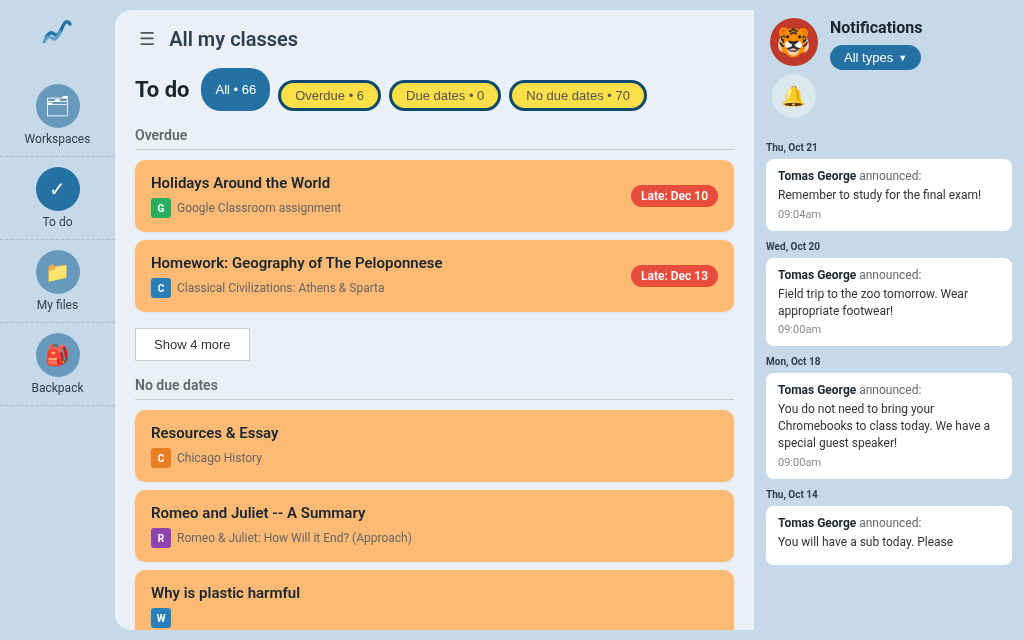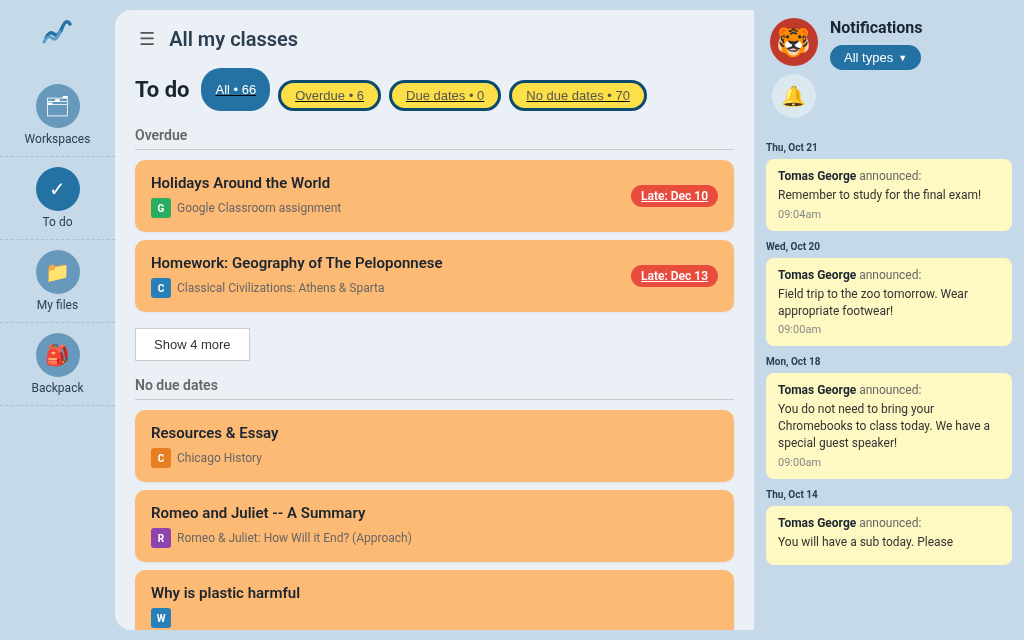--- a/index.html
+++ b/index.html
@@ -114,21 +114,20 @@
       margin-bottom: 16px;
     }
     .todo-title {
       font-size: 22px;
       font-weight: 700;
       color: #1a2530;
     }
     .filter-pills {
       display: flex;
       gap: 8px;
-      text-decoration: underline;
     }
     .pill {
       padding: 5px 14px;
       border-radius: 20px;
       font-size: 13px;
       font-weight: 500;
       cursor: pointer;
       border: none;
     }
     .pill.active {
@@ -198,21 +197,20 @@
     .class-icon.purple { background: #8e44ad; }
 
     .late-badge {
       background: #e74c3c;
       color: white;
       padding: 4px 10px;
       border-radius: 11px;
       font-size: 12px;
       font-weight: 600;
       white-space: nowrap;
-      text-decoration: underline;
     }
 
     .show-more-btn {
       background: white;
       border: 1px solid #ccc;
       border-radius: 0;
       padding: 8px 18px;
       font-size: 13px;
       cursor: pointer;
       margin: 8px 0 16px 0;
@@ -296,21 +294,21 @@
       overflow-y: auto;
       padding: 0 12px;
     }
     .notif-date-header {
       font-size: 10px;
       font-weight: 700;
       color: #2c3e50;
       margin: 10px 0 6px 0;
     }
     .notif-card {
-      background: #fef9c3;
+      background: #ffffff;
       border-radius: 8px;
       padding: 10px 12px;
       margin-bottom: 8px;
       font-size: 12px;
     }
     .notif-sender {
       font-weight: 700;
       color: #1a2530;
     }
     .notif-sender-suffix {

